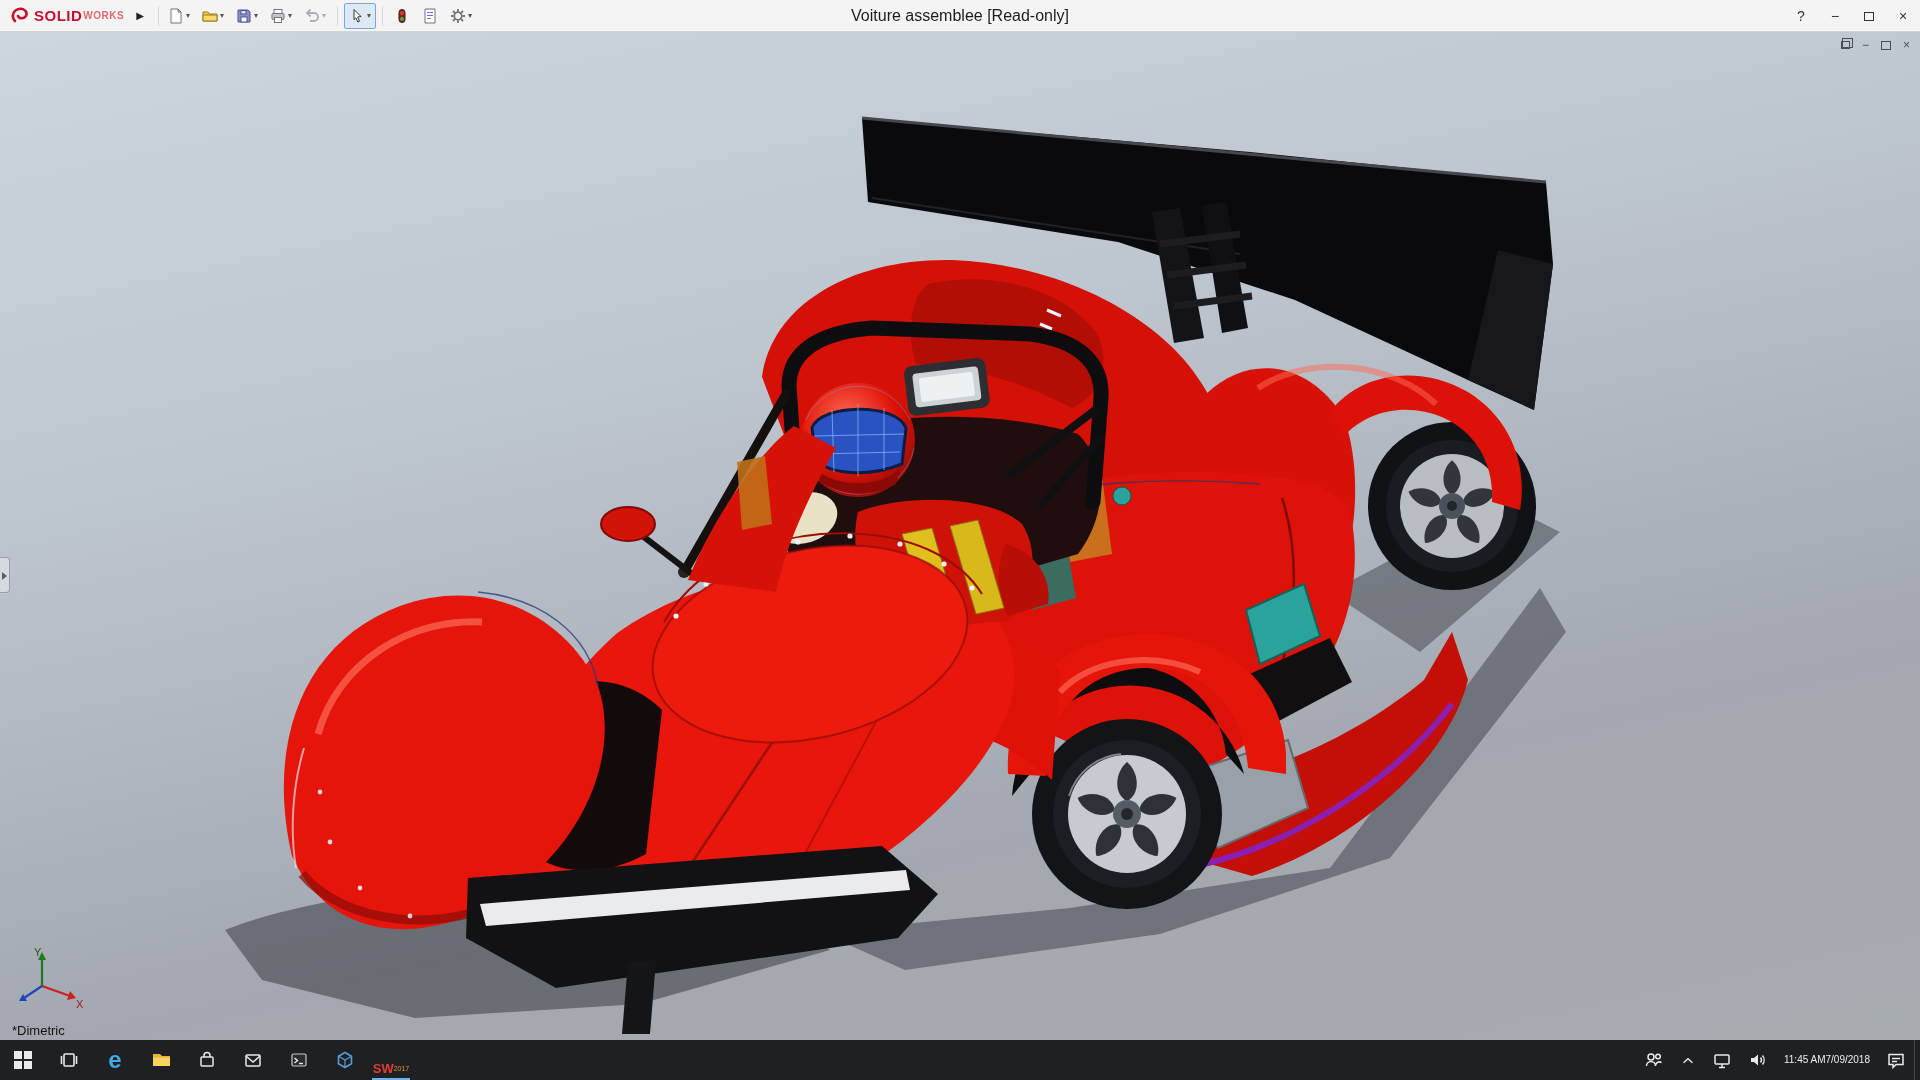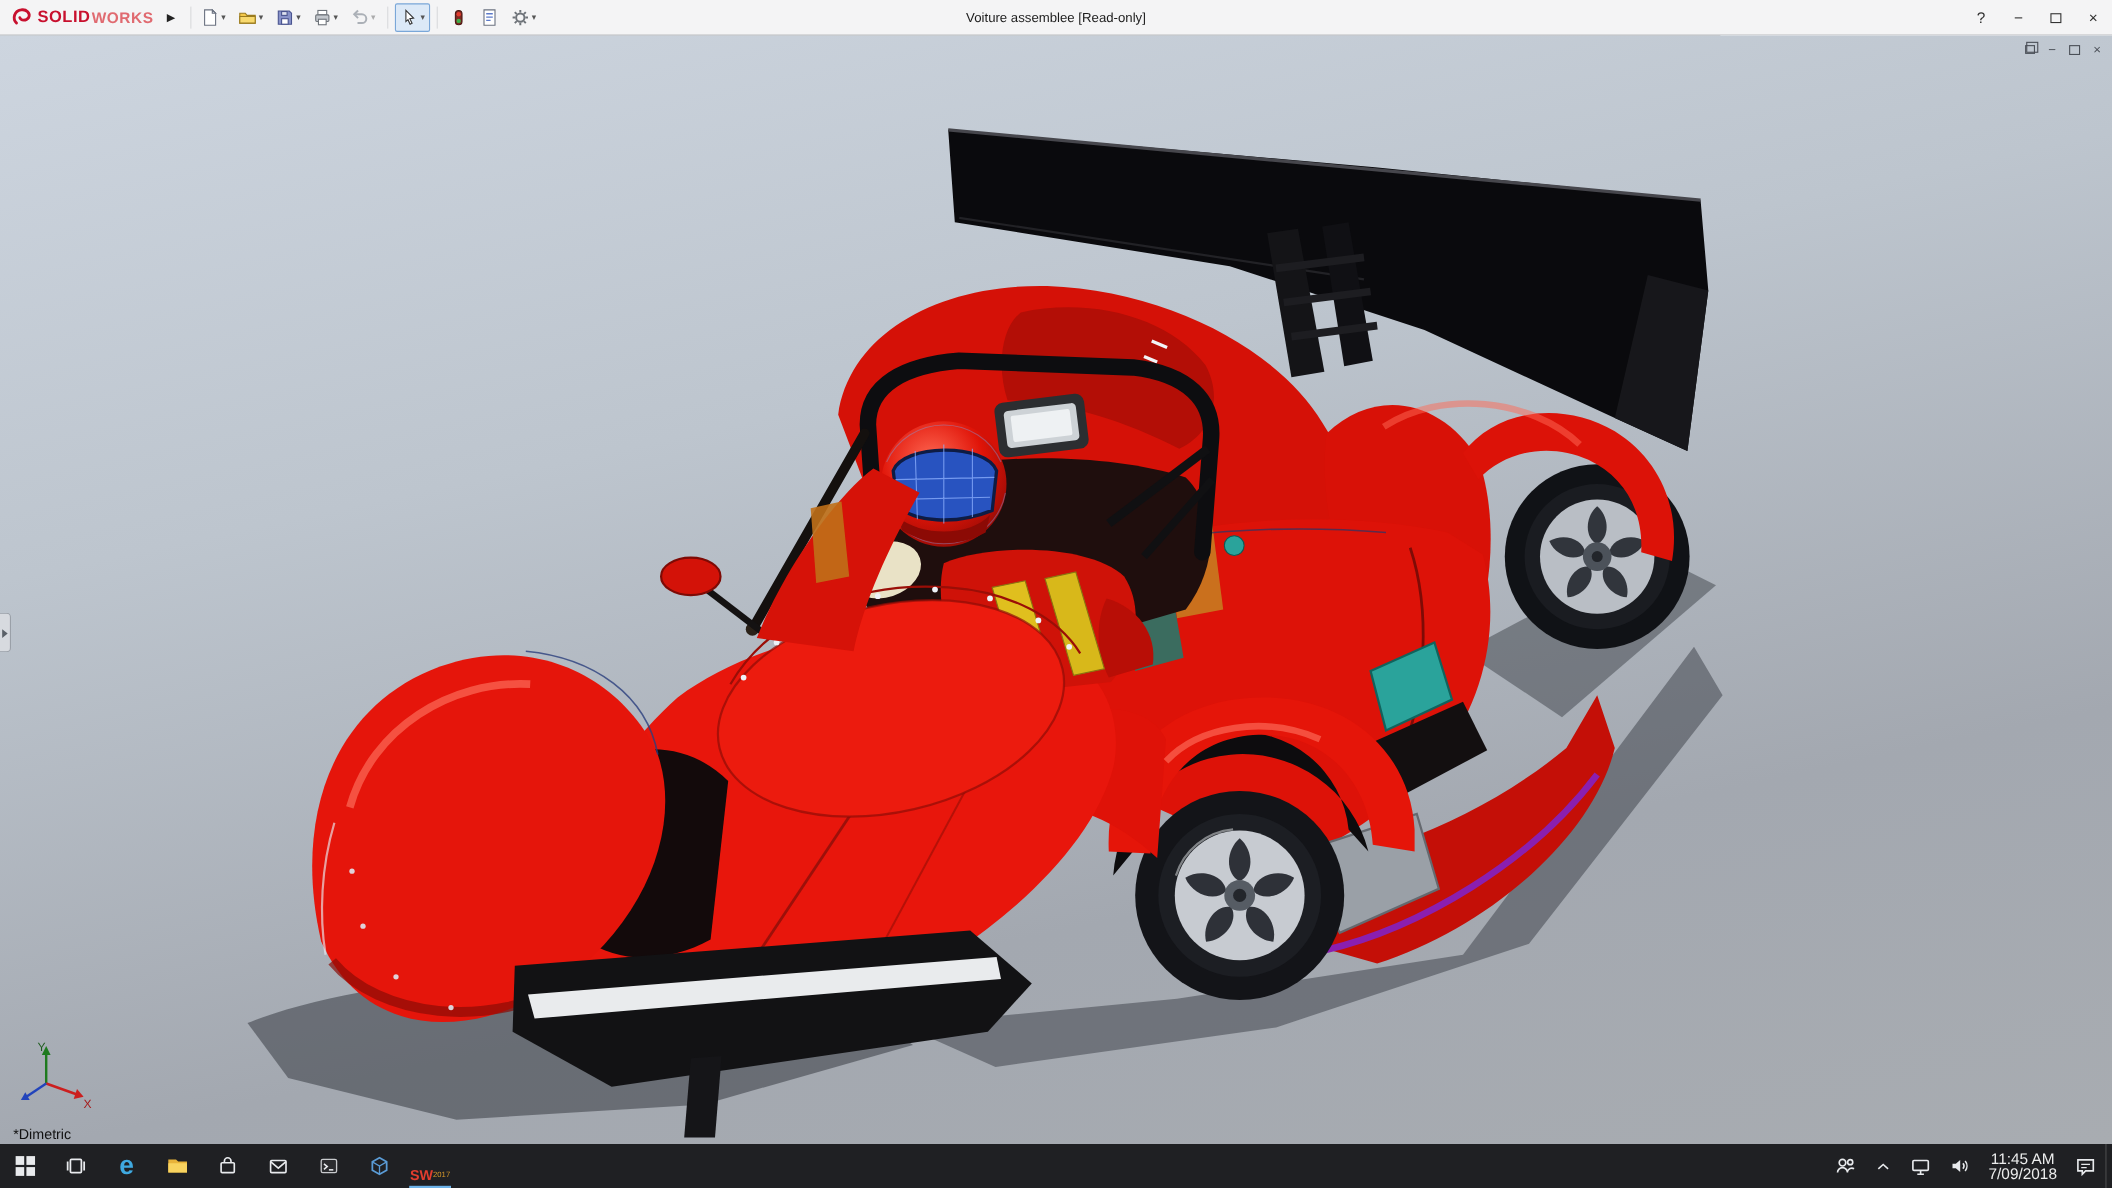--- a/index.html
+++ b/index.html
@@ -4,30 +4,30 @@
 <style>
   * { margin:0; padding:0; box-sizing:border-box; }
   html,body { width:1920px; height:1080px; overflow:hidden; font-family:"Liberation Sans", sans-serif; }
   .app { position:relative; width:1564px; height:1080px; background:#737373; }
 
   
   .titlebar { position:absolute; top:0; left:0; width:1920px; height:32px;
     background:#f4f4f5; border-bottom:1px solid #d4d5d7; display:flex; align-items:center; z-index:30; }
   .brand { display:flex; align-items:center; gap:4px; padding:0 6px 0 10px; }
   .b-solid { color:#c8102e; font-weight:bold; font-size:15px; letter-spacing:.5px; }
-  .b-works { color:#e06a70; font-weight:bold; font-size:14px; letter-spacing:.5px; margin-left:-3px; }
+  .b-works { color:#e06a70; font-weight:bold; font-size:10px; letter-spacing:.5px; margin-left:-3px; }
   .flyout { background:none; border:none; color:#222; font-size:10px; padding:0 10px 0 6px; cursor:pointer; }
   .tools { display:flex; align-items:center; gap:2px; }
   .tool { display:flex; align-items:center; gap:2px; height:26px; padding:0 4px;
     background:transparent; border:1px solid transparent; border-radius:2px; cursor:pointer; }
   .tool.pressed { background:#dcE9f7; border-color:#7aa7d8; }
   .tool.disabled { opacity:.45; }
   .caret { font-size:8px; color:#555; }
   .tsep { width:1px; height:20px; background:#d9dadc; margin:0 4px; }
-  .wtitle { position:absolute; left:50%; transform:translateX(-50%); font-size:12px; color:#1c1c1c; white-space:nowrap; }
+  .wtitle { position:absolute; left:50%; transform:translateX(-50%); font-size:16px; color:#1c1c1c; white-space:nowrap; }
   .winctl { position:absolute; right:0; top:0; height:32px; display:flex; }
   .winbtn { width:34px; height:32px; display:flex; align-items:center; justify-content:center;
     background:none; border:none; font-size:14px; color:#333; cursor:pointer; }
   .icon-max2 { width:10px; height:9px; border:1.5px solid #333; display:inline-block; }
 
   
   .viewport { position:absolute; top:32px; left:0; width:1920px; height:1008px;
     background:linear-gradient(168deg,#cdd5df 0%,#bdc5ce 35%,#a3a8b0 72%,#a8acb1 100%); overflow:hidden; }
   .scene { position:absolute; top:0; left:0; width:1920px; height:1008px; display:block; }
   .docctl { position:absolute; top:5px; right:10px; display:flex; gap:12px; align-items:center; z-index:5; }
@@ -51,22 +51,22 @@
   .searchbox input { flex:1; background:transparent; border:none; outline:none;
     color:#c9cacc; font-size:13px; font-family:"Liberation Sans", sans-serif; }
   .searchbox input::placeholder { color:#b9babc; opacity:1; }
   .edge-e { font-size:24px; font-weight:bold; color:#3fa9e0; line-height:1; }
   .sw-badge { display:flex; flex-direction:row; align-items:center; line-height:1;margin-top:16px; }
   .sw-top { color:#e23d2e; font-weight:bold; font-size:13px; }
   .sw-bot { color:#d89a2b; font-size:7px; }
   .active-underline { position:absolute; bottom:0; left:4px; right:4px; height:2px; background:#6cb2e8; }
   .tray { margin-left:auto; display:flex; align-items:stretch; }
   .traybtn { display:flex; align-items:center; justify-content:center; padding:0 8px; background:none; border:none; cursor:pointer; }
-  .clock { display:flex; flex-direction:column; align-items:center; justify-content:center;
-    font-size:14px; line-height:14px; color:#eceded; padding:0 8px; cursor:pointer; }
+  .clock { display:flex; flex-direction:row; align-items:center; justify-content:center;
+    font-size:10px; line-height:14px; color:#eceded; padding:0 8px; cursor:pointer; }
   .show-desktop { width:6px; border-left:1px solid #4a4b4d; cursor:pointer; }
 </style>
 </head>
 <body>
 
 <div class="app">
 
   <header class="titlebar">
     <div class="brand">
       <svg width="20" height="20" viewBox="0 0 20 20">

